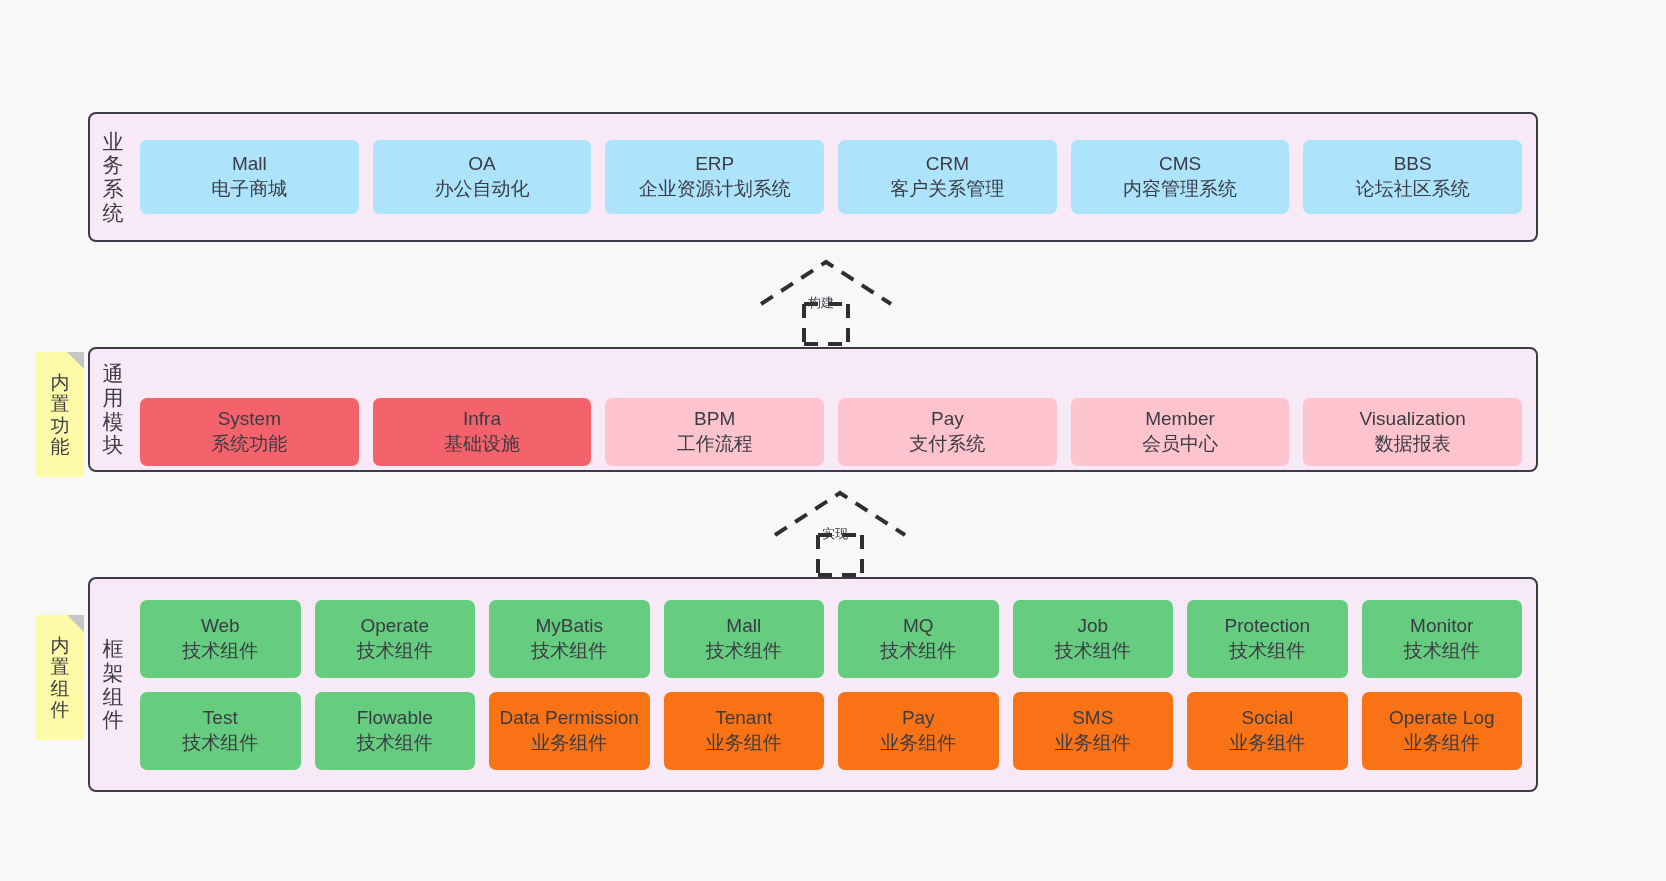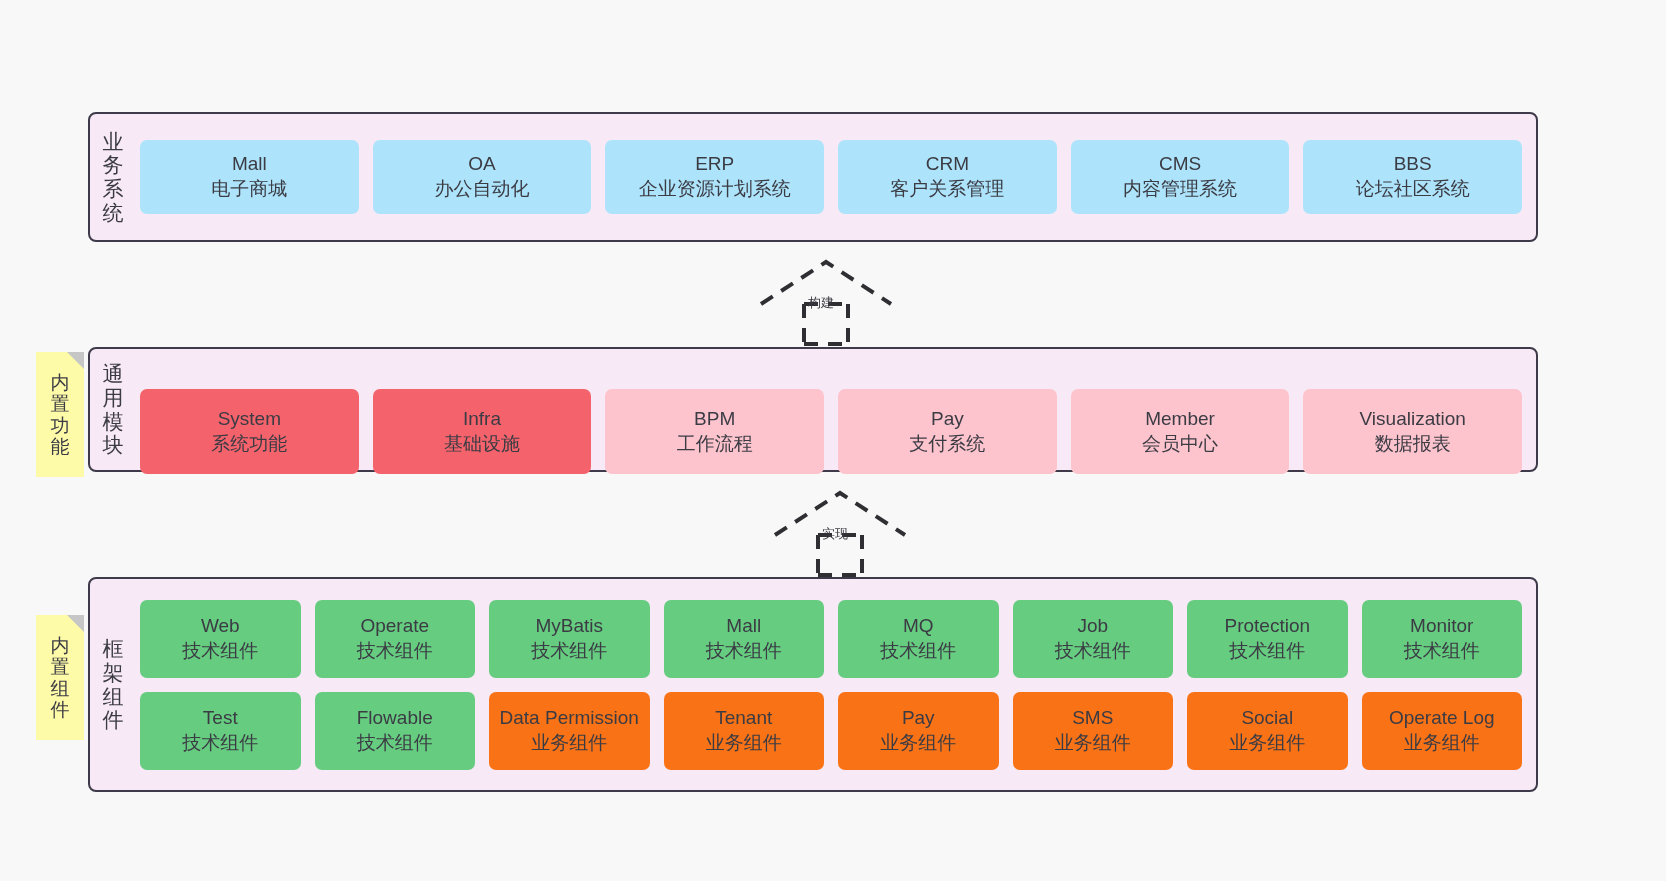--- a/index.html
+++ b/index.html
@@ -80,21 +80,21 @@
     text-align: center;
     font-size: 19px;
     line-height: 1.3;
     padding: 6px 4px;
     color: #3b3b44;
   }
   .node .n-title { font-size: 19px; }
   .node .n-sub { font-size: 19px; }
 
   .layer-sys .node { height: 74px; background: #ade4fb; }
-  .layer-mod .node { height: 85px; margin-top: 44px; }
+  .layer-mod .node { height: 68px; margin-top: 44px; }
   .layer-fw  .node { height: 78px; }
 
   .c-blue    { background: #ade4fb; }
   .c-red     { background: #f4636c; }
   .c-pink    { background: #fdc4ce; }
   .c-green   { background: #66cc80; }
   .c-lgreen  { background: #f97316; }
 
   
   .sticky {

